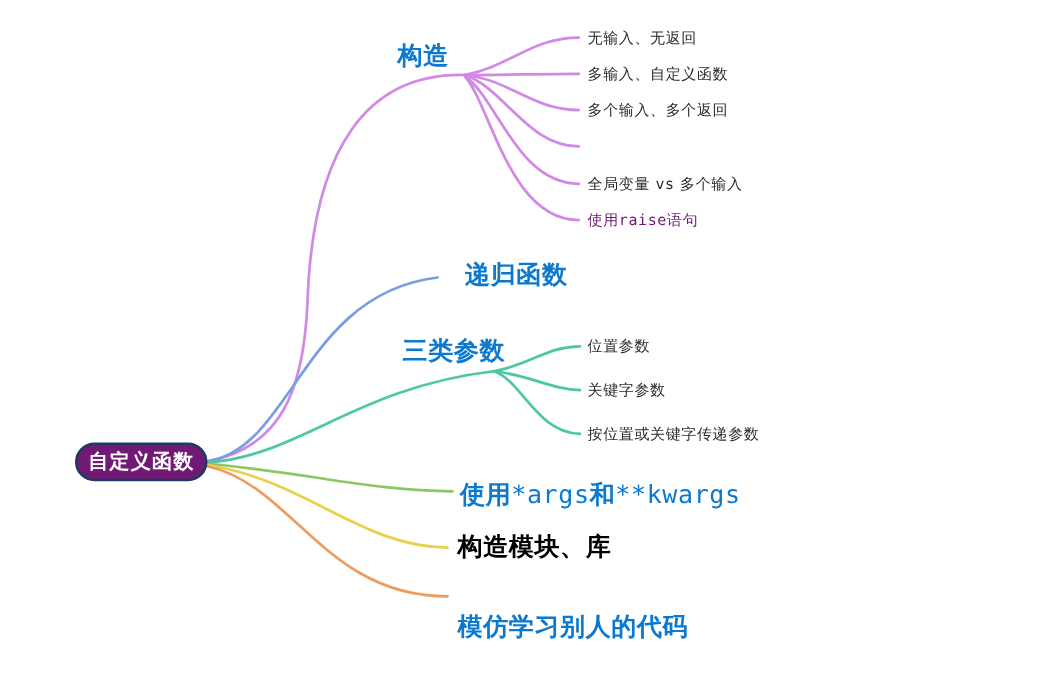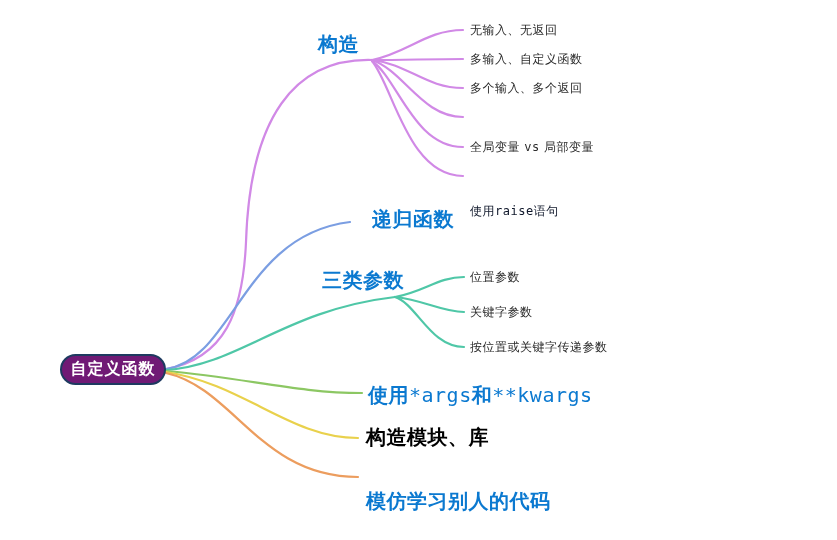--- a/index.html
+++ b/index.html
@@ -82,23 +82,23 @@
 
   <div class="root-node" style="background-color: #701a75; border-color: rgb(30, 58, 96); color: rgb(255, 255, 255);">
     <span>自定义函数</span>
   </div>
 
   <div class="label topic" style="left: 318px; top: 44px; color: rgb(11, 121, 208);">构造</div>
   <div class="label child" style="left: 470px; top: 30px; color: rgb(43, 43, 43);">无输入、无返回</div>
   <div class="label child" style="left: 470px; top: 59px; color: rgb(43, 43, 43);">多输入、自定义函数</div>
   <div class="label child" style="left: 470px; top: 88px; color: rgb(43, 43, 43);">多个输入、多个返回</div>
   <div class="label child" style="left: 470px; top: 147px; color: rgb(43, 43, 43);">
-    <span>全局变量 </span><span class="mono">vs</span><span> 局部变量</span>
+    <span>全局变量 </span><span class="mono">vs</span><span> 多个输入</span>
   </div>
-  <div class="label child" style="left: 470px; top: 176px; color: #0f172a; margin-top: 35px;">
+  <div class="label child" style="left: 470px; top: 176px; color: #701a75;">
     <span>使用</span><span class="mono">raise</span><span>语句</span>
   </div>
 
   <div class="label topic" style="left: 356px; top: 219px; color: rgb(11, 121, 208); margin-left: 16px;">递归函数</div>
 
   <div class="label topic" style="left: 322px; top: 280px; color: rgb(11, 121, 208);">三类参数</div>
   <div class="label child" style="left: 470px; top: 277px; color: rgb(43, 43, 43);">位置参数</div>
   <div class="label child" style="left: 470px; top: 312px; color: rgb(43, 43, 43);">关键字参数</div>
   <div class="label child" style="left: 470px; top: 347px; color: rgb(43, 43, 43);">按位置或关键字传递参数</div>
 

